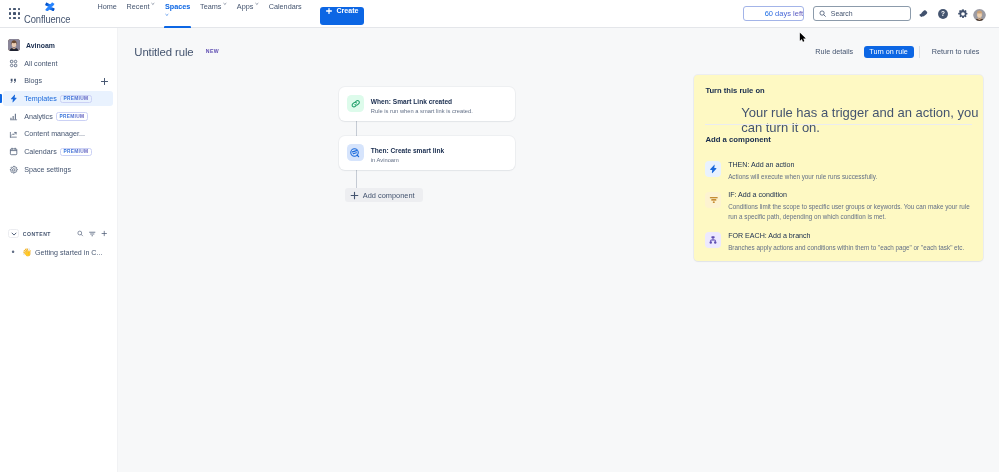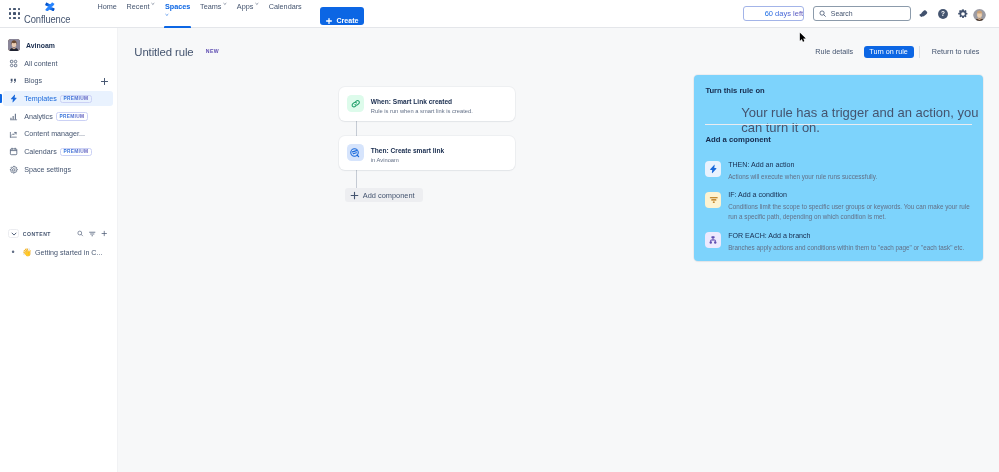--- a/index.html
+++ b/index.html
@@ -44,21 +44,21 @@
   .tn-item.active { color:#0C66E4; font-weight:600;flex-direction:column; }
   .tn-item.active::after {
     content:""; position:absolute; left:4.2px; right:4.2px; bottom:0; height:2px; background:#0C66E4;
     border-radius:1px 1px 0 0;
   }
   .chev { width:3.8px;height:3.8px;display:block; }
 
   .create-btn {
     position:absolute; left:320.2px; top:6.8px; width:43.5px; height:18px;
     background:#0C66E4; color:#fff; border-radius:3px;
-    display:flex; align-items:flex-end; justify-content:center; gap:3px;
+    display:flex; align-items:flex-start; justify-content:center; gap:3px;
     font-size:7.1px; font-weight:600; cursor:pointer; white-space:nowrap;
   }
   .tn-right { position:absolute; right:0; top:0; height:28px; display:flex; align-items:center; }
   .trial {
     position:absolute; left:-256.2px; top:6.3px; width:61.1px; height:14.8px;
     border:1px solid #A3B4E8; border-radius:3px; display:flex; align-items:center; justify-content:center;
     gap:21px; font-size:7.5px; font-weight:400; cursor:pointer; white-space:nowrap;
   }
   .trial span {
     background: linear-gradient(90deg, #0C66E4 0%, #3b61d8 45%, #5E4DB2 100%);
@@ -152,21 +152,21 @@
   .connector { position:absolute; left:17.4px; width:1px; background:#C5CBD4; z-index:1;}
   .add-comp {
     position:absolute; left:5.8px; top:101.4px; height:14.1px; display:inline-flex; align-items:center; gap:4px;
     background:#EDEEF1; border-radius:3px; padding: 0 8px 0 5px; font-size:7.4px; color:#42526E; cursor:pointer;
     font-weight:500; z-index:2;
   }
 
   
   .panel {
     position:absolute; left:576.2px; top:47.1px; z-index:1; width:289.1px; height:185.6px;
-    background:#7dd3fc; border-radius:4px;
+    background:#fef9c3; border-radius:4px;
     box-shadow: 0 0 0 1px rgba(9,30,66,0.045), 0 1px 1.5px rgba(9,30,66,0.05);
     padding: 0;
   }
   .panel-h { position:absolute; left:11.2px; top:10.6px; font-size:7.6px; font-weight:700; color:#172B4D; }
   .panel-sub { position:absolute; left:1px; top:29.9px; font-size:13px; color:#44546F;margin-left:46px; }
   .panel-hr { position:absolute; left:11.2px; right:11.2px; top:49.3px; height:1px; background:#EBECF0; }
   .panel-sec { position:absolute; left:11.2px; top:60.2px; font-size:7.75px; font-weight:700; color:#172B4D; }
   .opts { position:absolute; left:11.2px; top:85.6px; right:10px; height:90px; }
   .opt { display:flex; gap:6.7px; cursor:pointer; position:absolute; left:0; right:0; }
   .opt-ico { width:16.1px;height:16.1px;border-radius:4px;display:flex;align-items:center;justify-content:center;flex:0 0 auto;margin-top:0.5px;}

